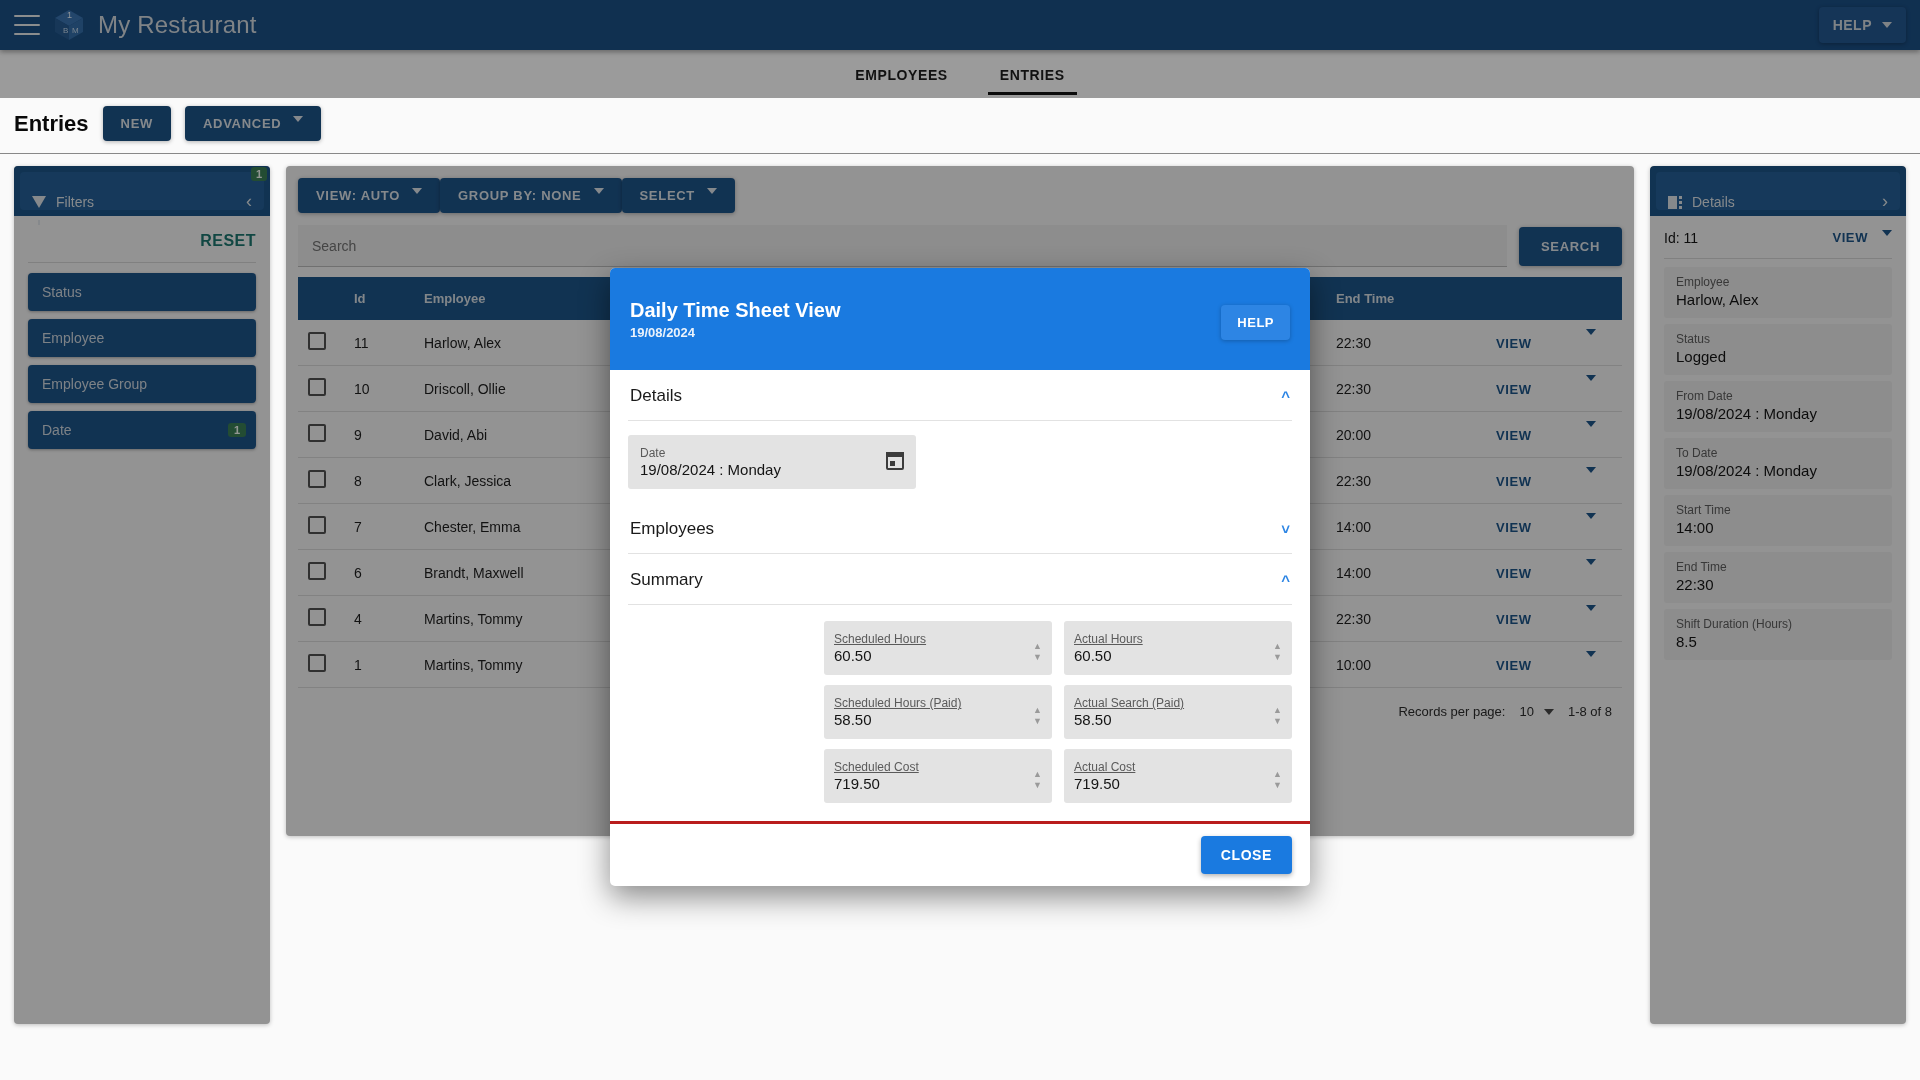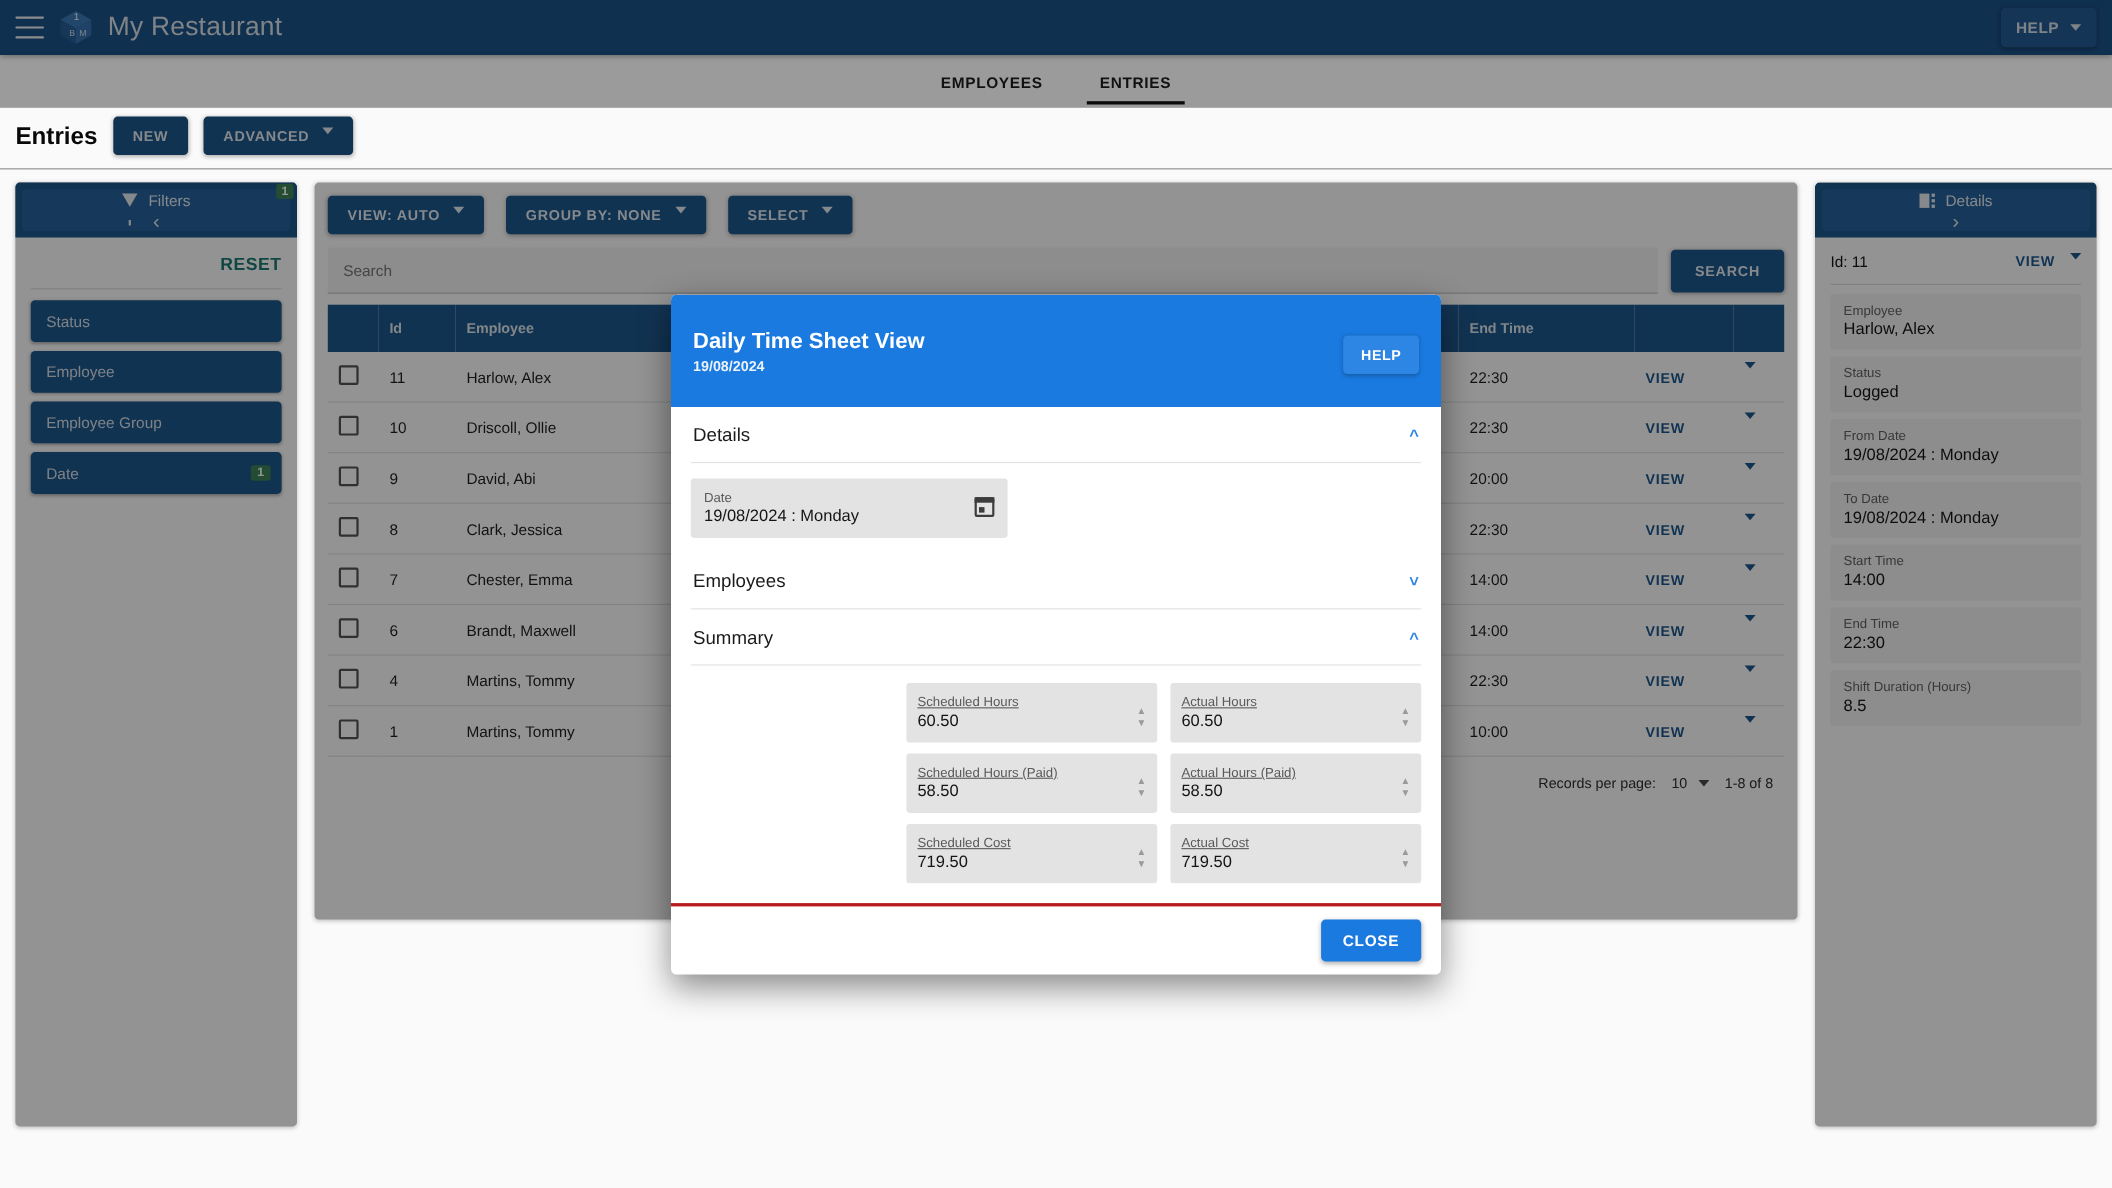--- a/index.html
+++ b/index.html
@@ -49,39 +49,39 @@
     cursor:pointer; box-shadow:0 1px 4px rgba(0,0,0,.3);
     display:flex; align-items:flex-start; gap:12px;
   }
 
   
   .body-cols { display:flex; gap:16px; padding: 12px 14px 0 14px; height: 886px; }
 
   
   .filters-panel { width: 256px; background:#ededed; border-radius:4px; box-shadow:0 1px 4px rgba(0,0,0,.25); display:flex; flex-direction:column; height: 858px;}
   .panel-head { background:#14538f; padding: 6px; border-radius:4px 4px 0 0; position:relative;}
-  .panel-head-inner { background:#1a5e9d; border-radius:4px; height:38px; display:flex; align-items:center; padding: 0 12px; flex-direction: column; }
+  .panel-head-inner { background:#1a5e9d; border-radius:4px; height:38px; display:flex; align-items:flex-end; padding: 0 12px; }
   .panel-head-title { color:#d8dde2; font-size:14px; flex:1; display:flex; align-items:center; gap:10px;}
   .funnel { width:0;height:0;border-left:7px solid transparent;border-right:7px solid transparent;border-top:12px solid #d8dde2;position:relative;}
   .funnel:after{content:"";position:absolute;left:-1px;top:12px;width:2px;height:5px;background:#d8dde2;}
   .chev { color:#d8dde2; font-size:18px; line-height:1; }
   .badge-green { position:absolute; top:1px; right:3px; background:#2f7d4f; color:#eaf3ec; font-size:11px; border-radius:3px; padding:1px 5px; font-weight:600;}
   .reset-row { text-align:right; padding: 16px 14px 10px; }
   .reset-link { color:#0f766e; font-size:16px; font-weight:700; letter-spacing:.5px; cursor:pointer;}
   .filter-divider { height:1px; background:#cfcfcf; margin: 2px 14px 10px;}
   .filter-item {
     background:#14538f; color:#c9d2da; border-radius:4px; margin: 0 14px 8px;
     height:38px; display:flex; align-items:center; padding: 0 14px; font-size:14px;
     box-shadow:0 1px 3px rgba(0,0,0,.3); cursor:pointer; position:relative;
   }
   .filter-item .fbadge{ position:absolute; right:10px; background:#2f7d4f; color:#eaf3ec; font-size:11px; border-radius:3px; padding:1px 6px; font-weight:600;}
 
   
   .grid-panel { flex:1; background:#ededed; border-radius:4px; box-shadow:0 1px 4px rgba(0,0,0,.25); padding: 12px; height: 670px;}
-  .grid-toolbar { display:flex; gap:20px; margin-bottom: 12px;}
+  .grid-toolbar { display:flex; gap:0; margin-bottom: 12px;}
   .search-row { display:flex; align-items:center; gap:12px; margin-bottom:10px;}
   .search-input {
     flex:1; height:42px; background:#e3e3e3; border:none; border-bottom:1px solid #b5b5b5;
     padding: 0 14px; font-size:14px; color:#3a3a3a; font-family:"Liberation Sans", sans-serif;
   }
   .search-input::placeholder{ color:#6f6f6f;}
   .search-btn { background:#14538f; color:#d6dde3; border:none; border-radius:4px; font-size:13px; font-weight:700; letter-spacing:.7px; padding: 12px 22px; cursor:pointer; box-shadow:0 1px 4px rgba(0,0,0,.3);}
   table.grid { width:100%; border-collapse:collapse; }
   table.grid thead th {
     background:#14538f; color:#cfd8df; font-size:13px; font-weight:600; text-align:left;
@@ -439,21 +439,21 @@
             </span>
           </div>
           <div class="sum-field">
             <span class="sum-text"><span class="sum-label">Scheduled Hours (Paid)</span><br><span class="sum-value">58.50</span></span>
             <span class="spinner">
               <span>▲</span>
               <span>▼</span>
             </span>
           </div>
           <div class="sum-field">
-            <span class="sum-text"><span class="sum-label">Actual Hours (Paid)</span><br><span class="sum-value">58.50</span></span>
+            <span class="sum-text"><span class="sum-label">Actual Search (Paid)</span><br><span class="sum-value">58.50</span></span>
             <span class="spinner">
               <span>▲</span>
               <span>▼</span>
             </span>
           </div>
           <div class="sum-field">
             <span class="sum-text"><span class="sum-label">Scheduled Cost</span><br><span class="sum-value">719.50</span></span>
             <span class="spinner">
               <span>▲</span>
               <span>▼</span>

